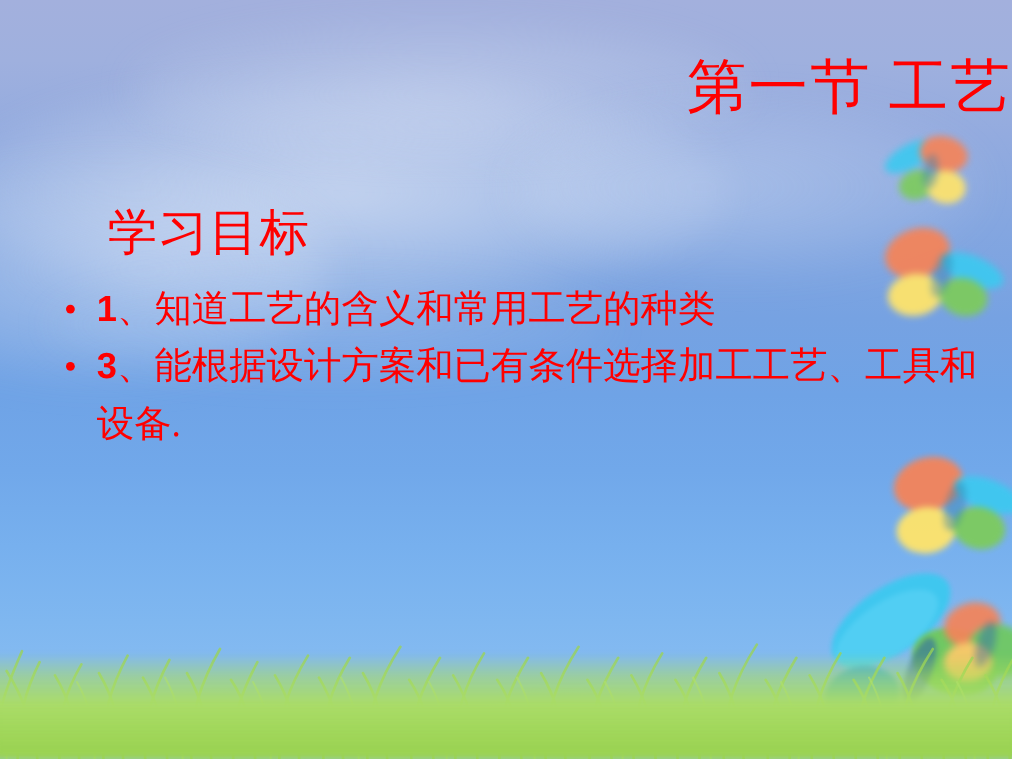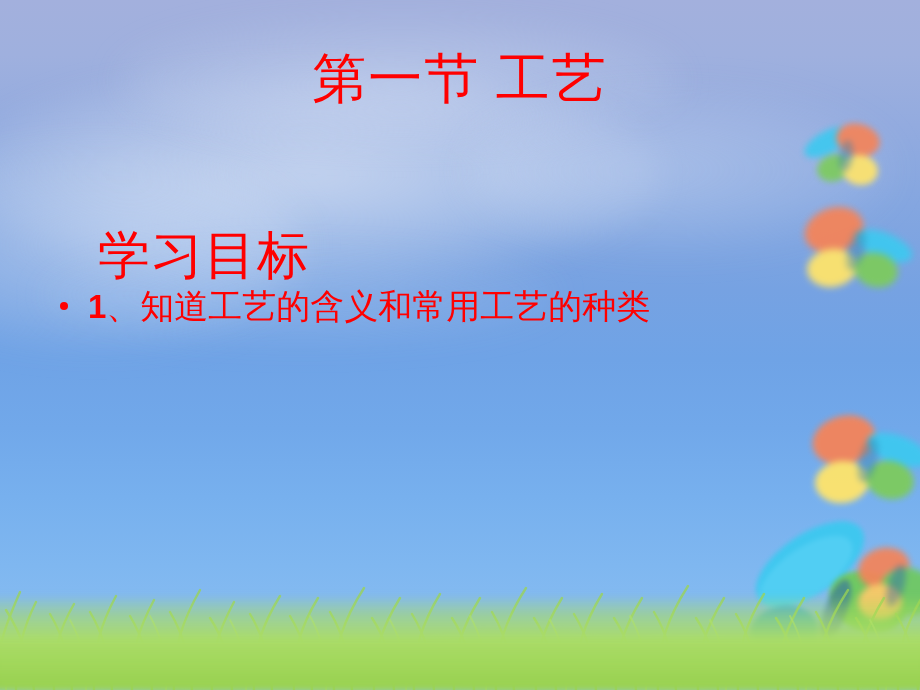--- a/index.html
+++ b/index.html
@@ -128,43 +128,42 @@
   #butterfly-top-large  { left: 790px; top: 198px; filter: blur(3.6px); opacity: 0.94; }
   #butterfly-mid-right  { left: 796px; top: 404px; filter: blur(3.0px); opacity: 0.95; }
   #butterfly-big-blue   { left: 740px; top: 506px; filter: blur(2.6px); opacity: 0.97; }
   #butterfly-far-right  { left: 866px; top: 540px; filter: blur(3.4px); opacity: 0.93; }
 
   
   #slide-title {
     position: absolute;
     left: 0; right: 0;
     top: 48px;
-    text-align: center;
+    text-align: right;
     color: #ff0000;
     font-size: 54px;
     line-height: 1.16;
     letter-spacing: 2px;
     font-family: "Liberation Serif", "DejaVu Serif", serif;
     white-space: pre;
   }
   #subtitle {
     position: absolute;
     left: 98px;
     top: 186px;
     color: #ff0000;
-    font-size: 52px;
+    font-size: 45px;
     line-height: 1.15;
     letter-spacing: 1px;
-    font-family: Liberation Mono, monospace;
-    margin-top: 44px;
+    font-family: Liberation Serif, serif;
   }
   #objectives-list {
     position: absolute;
     left: 58px;
-    top: 281px;
+    top: 256px;
     width: 832px;
     margin: 0;
     padding: 0;
     list-style: none;
   }
   #objectives-list li {
     position: relative;
     color: #ff0000;
     font-size: 34px;
     line-height: 1.53;
@@ -331,15 +330,18 @@
   </div>
 
   <div id="slide-title">第一节 工艺</div>
 
   <div id="subtitle">学习目标</div>
 
   <ul id="objectives-list">
     <li>
       <span class="bullet-dot"></span><span class="item-num">1</span><span class="item-sep">、</span><span class="item-text">知道工艺的含义和常用工艺的种类</span>
     </li>
+    <li>
+      <span class="bullet-dot"></span><span class="item-num">3</span><span class="item-sep">、</span><span class="item-text">能根据设计方案和已有条件选择加工工艺、工具和设备.</span>
+    </li>
   </ul>
 
 </div>
 
 </body></html>

